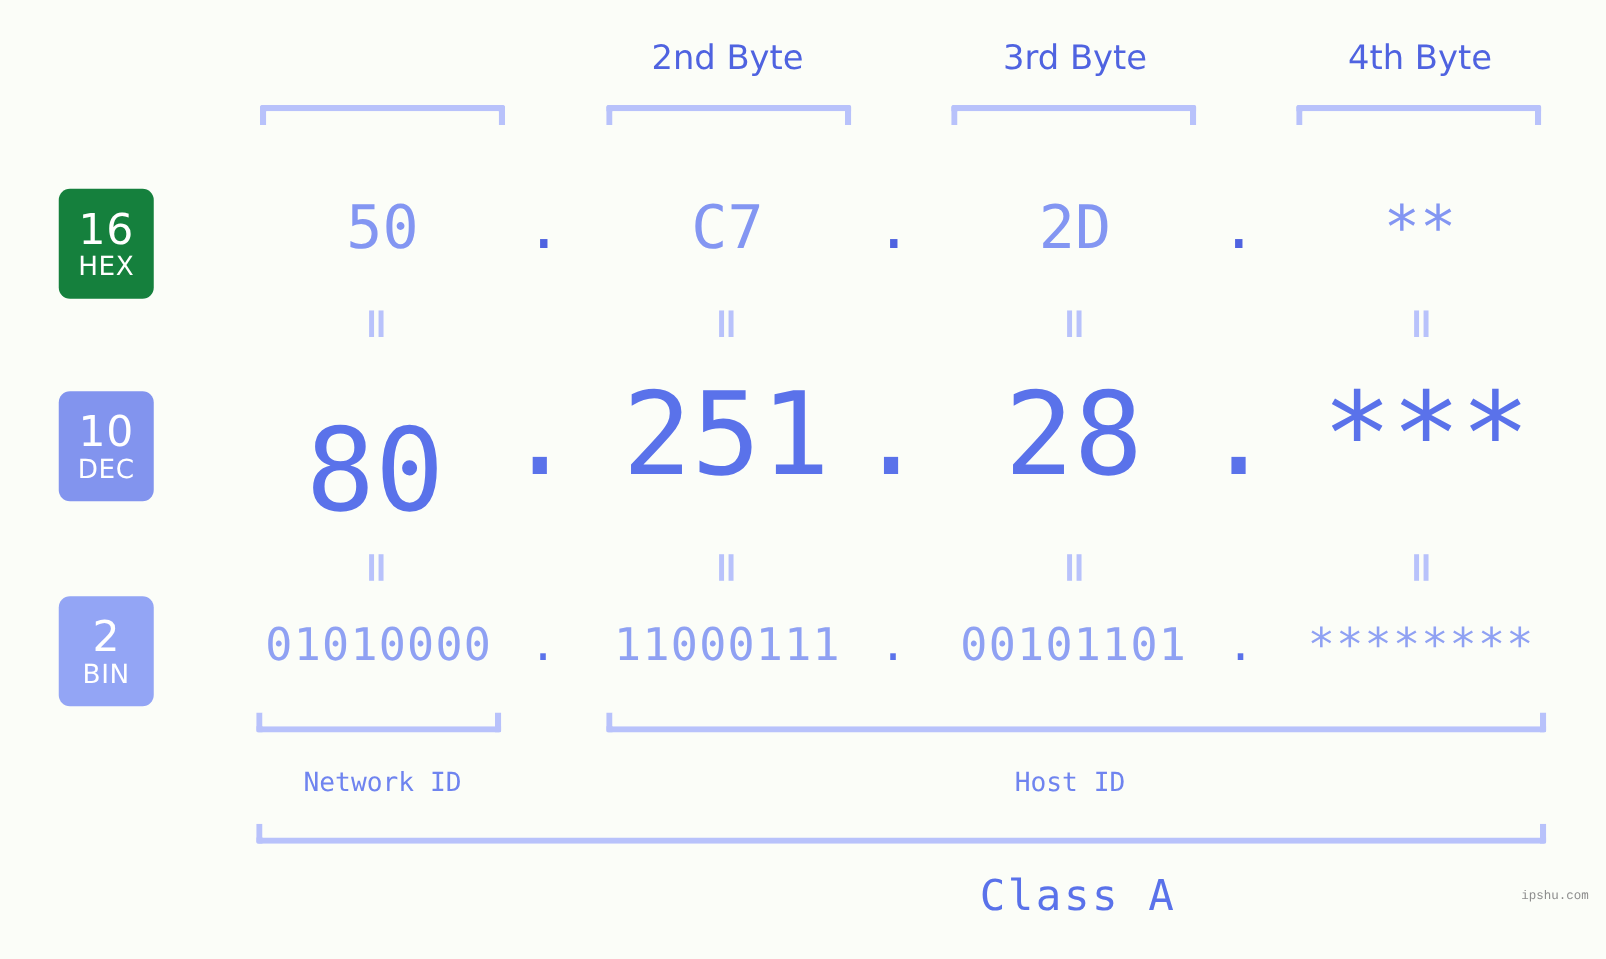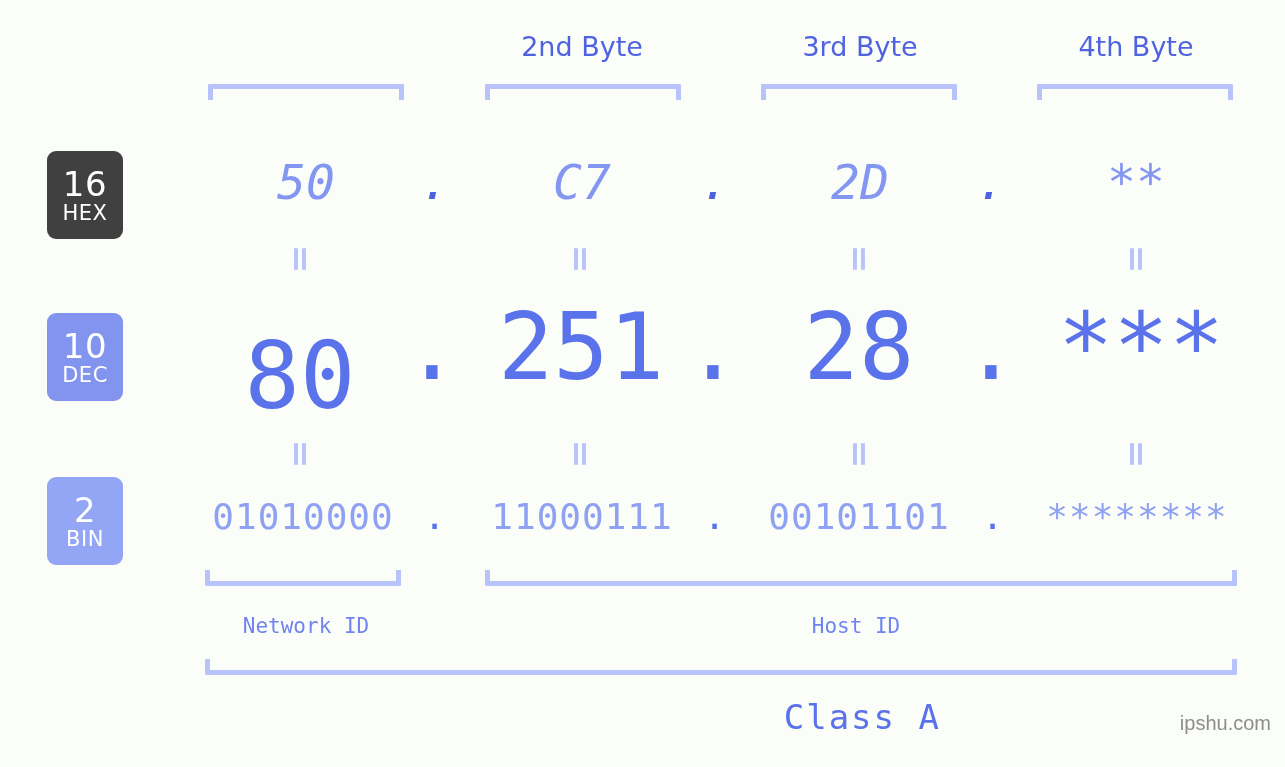--- a/index.html
+++ b/index.html
@@ -71,38 +71,37 @@
     letter-spacing: 0.5px;
     margin-bottom: 2px;
     font-family: "DejaVu Sans", sans-serif;
   }
   .badge .sub {
     font-size: 21px;
     font-weight: 400;
     letter-spacing: 0.5px;
     font-family: "DejaVu Sans", sans-serif;
   }
-  #badge-hex { top: 151px; background: #404040; text-align: center; }
+  #badge-hex { top: 151px; background: #15803d; text-align: center; }
   #badge-dec { top: 313px; background: #8294ee; }
   #badge-bin { top: 477px; background: #93a5f5; }
 
   
   .val {
     position: absolute;
     font-family: "DejaVu Sans Mono", monospace;
     text-align: center;
     white-space: nowrap;
     line-height: 1;
   }
 
   .row-hex .val {
     font-size: 48px;
     color: #8396f2;
     top: 158px;
-    font-style: italic;
   }
   .row-hex .dot {
     font-size: 48px;
     color: #4f63e0;
     top: 158px;
   }
 
   .row-dec .val {
     font-size: 92px;
     color: #5a72ea;
@@ -157,22 +156,22 @@
     color: #5a72ea;
     text-align: right;
     white-space: nowrap;
     letter-spacing: 2px;
   }
 
   .watermark {
     position: absolute;
     right: 14px;
     top: 712px;
-    font-family: Liberation Sans, sans-serif;
-    font-size: 20px;
+    font-family: Liberation Mono, monospace;
+    font-size: 10px;
     color: #8d8d8d;
     white-space: nowrap;
   }
 </style>
 </head>
 <body>
 
 <div class="stage">
 
   <div class="byte-label" style="left:487px; width:190px;">2nd Byte</div>

